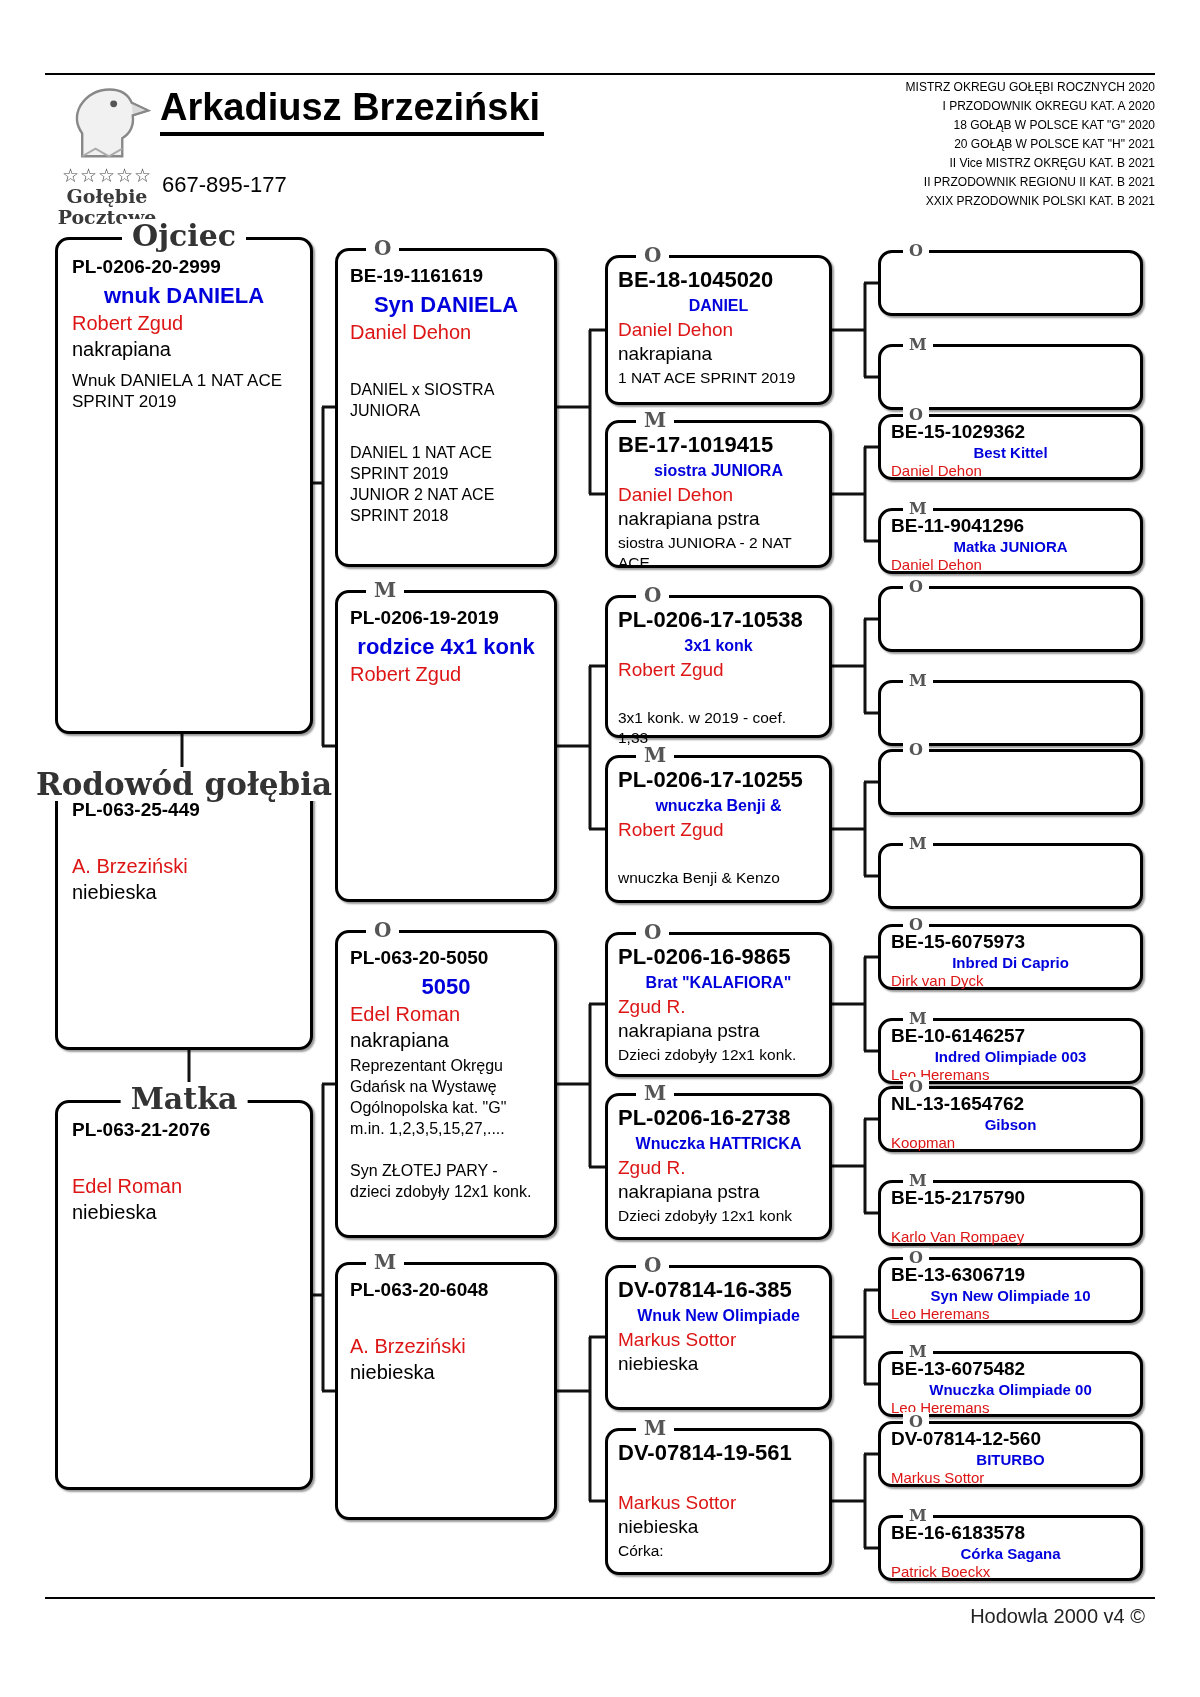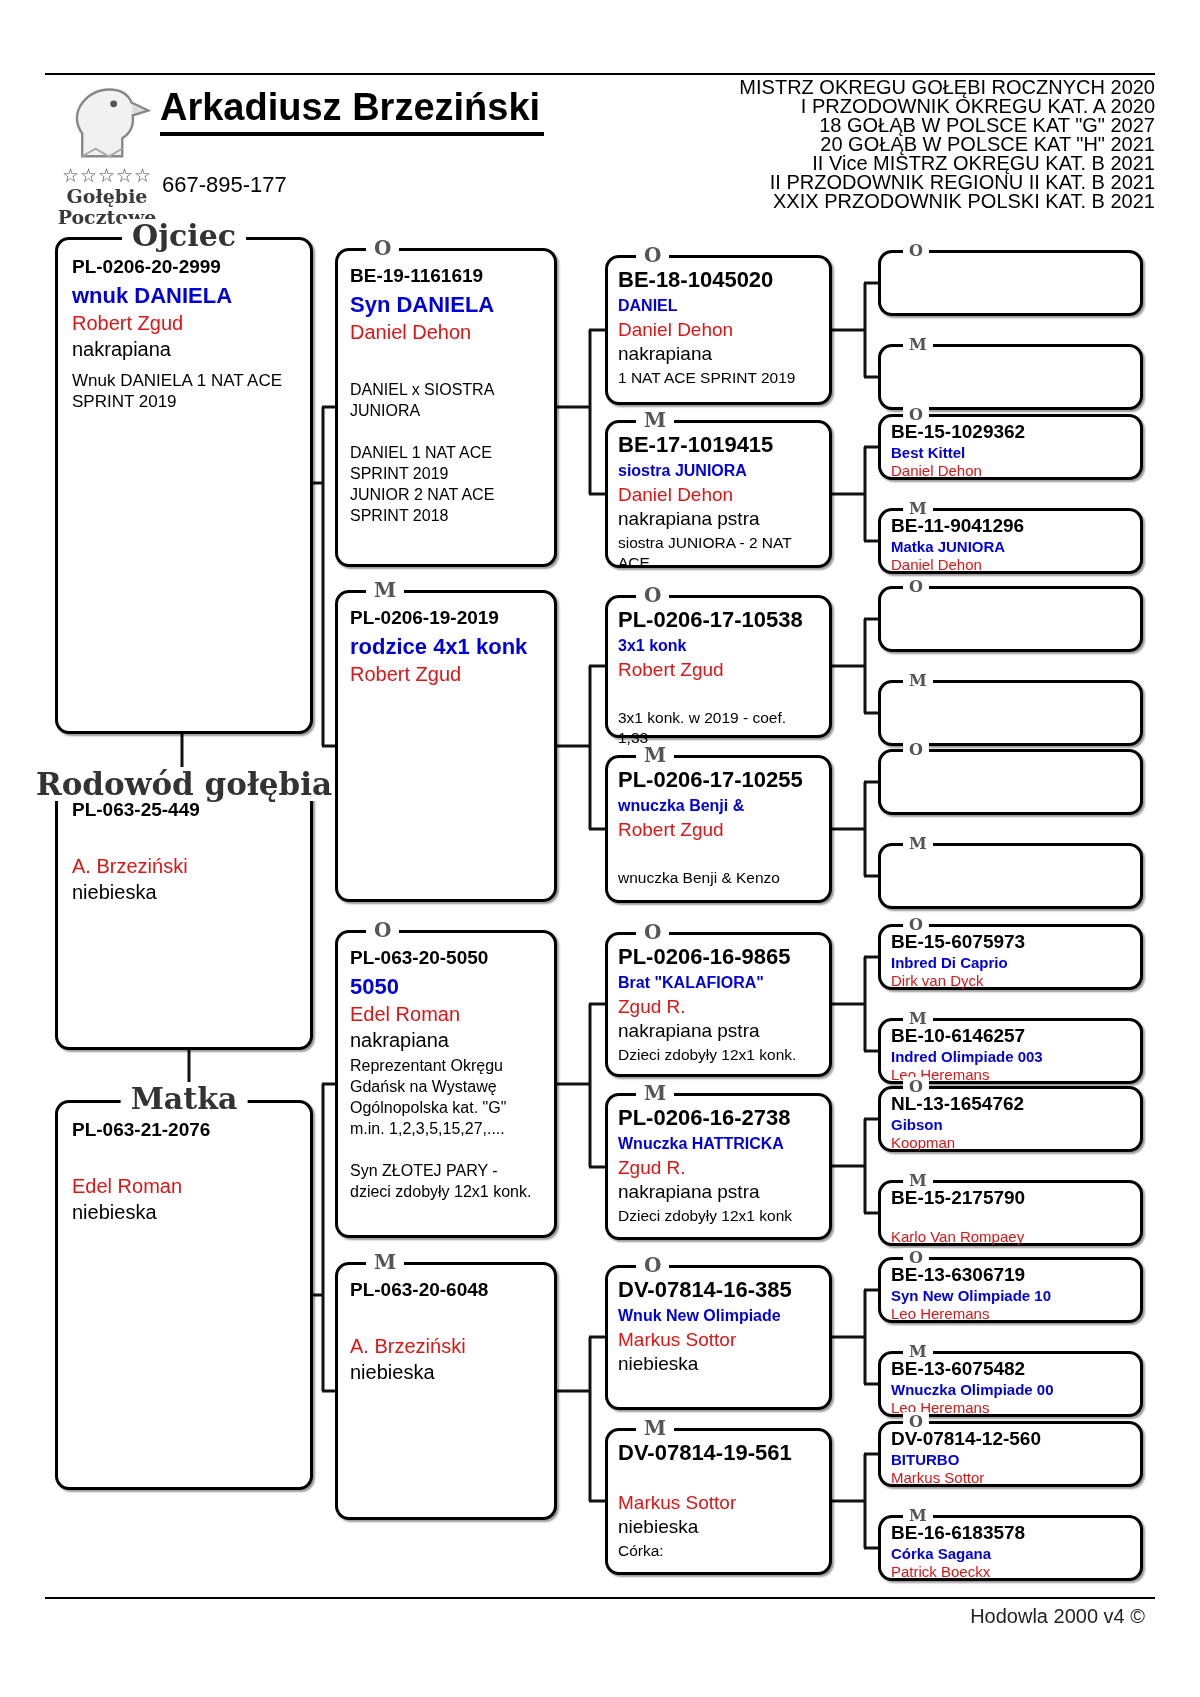--- a/index.html
+++ b/index.html
@@ -8,32 +8,32 @@
 
   .rule { position:absolute; height:2px; background:#000; }
 
   
   .logo { position:absolute; left:48px; top:80px; width:118px; text-align:center; }
   .logo-stars { font-size:19px; letter-spacing:1px; color:#444; line-height:20px; }
   .logo-text { font-family:"DejaVu Serif", serif; font-weight:bold; font-size:19px; line-height:21px; color:#3a3a3a; }
   .breeder-name { position:absolute; left:160px; top:86px; font-size:38px; font-weight:bold;
                   border-bottom:4px solid #000; padding:0 4px 3px 0; white-space:nowrap; }
   .phone { position:absolute; left:162px; top:172px; font-size:22px; }
-  .achievements { position:absolute; right:45px; top:78px; text-align:right; font-size:20px; line-height:19px; }
+  .achievements { position:absolute; right:45px; top:78px; text-align:right; font-size:12px; line-height:19px; }
 
   
   .pbox { position:absolute; background:#fff; border:3px solid #000; border-radius:14px;
           box-shadow:2px 2px 2px rgba(0,0,0,.4); box-sizing:border-box; }
   .col1 { left:55px;  width:258px; padding:12px 14px; }
   .col2 { left:335px; width:222px; padding:10px 12px; }
   .col3 { left:605px; width:227px; padding:8px 10px; }
   .col4 { left:878px; width:265px; padding:3px 10px; }
 
   .ring   { font-weight:bold; font-size:19px; line-height:30px; min-height:30px; }
-  .pname  { color:#0000dd; font-weight:bold; font-size:22px; line-height:28px; min-height:28px; }
+  .pname  { color:#0000dd; font-weight:bold; font-size:22px; line-height:28px; min-height:28px;text-align:center; }
   .owner  { color:#dd1515; font-size:20px; line-height:26px; min-height:26px; }
   .pcolor { font-size:20px; line-height:26px; min-height:26px; }
   .info   { font-size:16px; line-height:21px; white-space:pre-line; margin-top:8px; }
 
   .col3 .ring   { font-size:22px; line-height:27px; min-height:27px; }
   .col3 .pname  { font-size:16px; line-height:25px; min-height:25px; }
   .col3 .owner  { font-size:19px; line-height:24px; min-height:24px; }
   .col3 .pcolor { font-size:19px; line-height:24px; min-height:24px; }
   .col3 .info   { font-size:15.5px; line-height:20px; margin-top:2px; }
 
@@ -71,21 +71,21 @@
     <div class="logo-text">Gołębie</div>
     <div class="logo-text">Pocztowe</div>
   </div>
 
   <div class="breeder-name">Arkadiusz Brzeziński</div>
   <div class="phone">667-895-177</div>
 
   <div class="achievements">
     <div>MISTRZ OKREGU GOŁĘBI ROCZNYCH 2020</div>
     <div>I PRZODOWNIK OKREGU KAT. A 2020</div>
-    <div>18 GOŁĄB W POLSCE KAT "G" 2027</div>
+    <div>18 GOŁĄB W POLSCE KAT "G" 2020</div>
     <div>20 GOŁĄB W POLSCE KAT "H" 2021</div>
     <div>II Vice MISTRZ OKRĘGU KAT. B 2021</div>
     <div>II PRZODOWNIK REGIONU II KAT. B 2021</div>
     <div>XXIX PRZODOWNIK POLSKI KAT. B 2021</div>
   </div>
 
   <svg class="connectors" width="1200" height="1697">
     <g stroke="#111" stroke-width="3">
       <line x1="182" y1="732" x2="182" y2="781"></line>
       <line x1="189" y1="1050" x2="189" y2="1101"></line>

